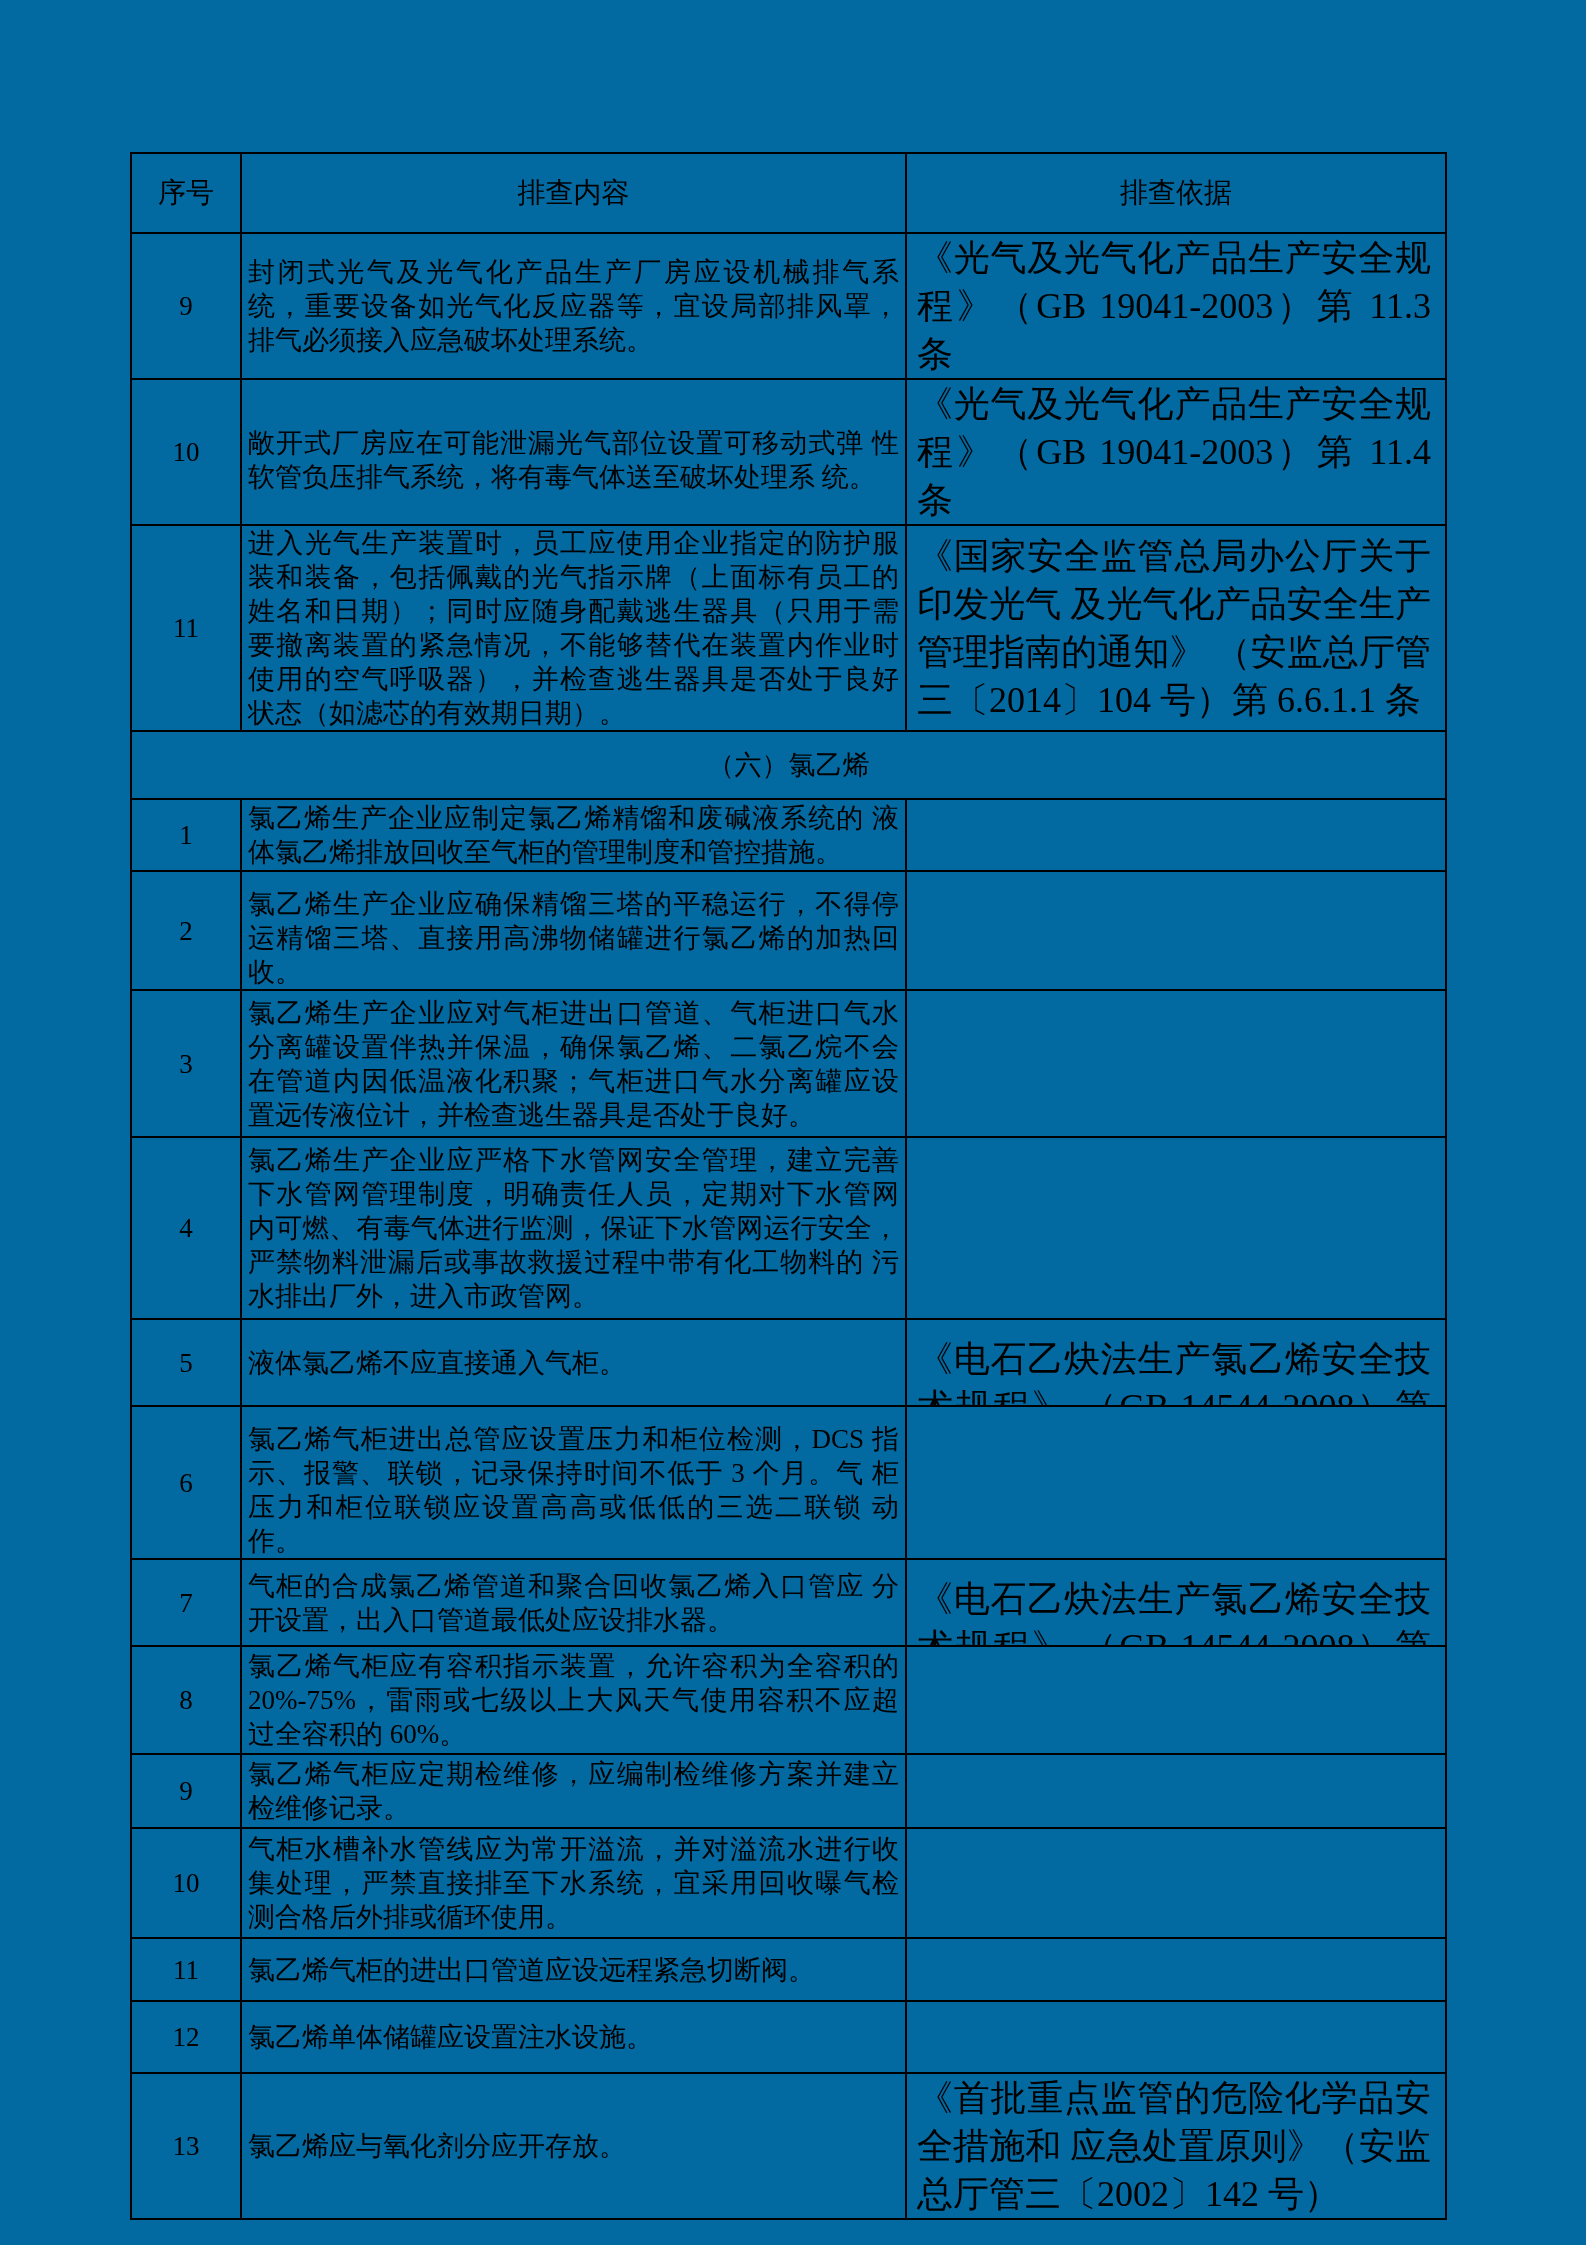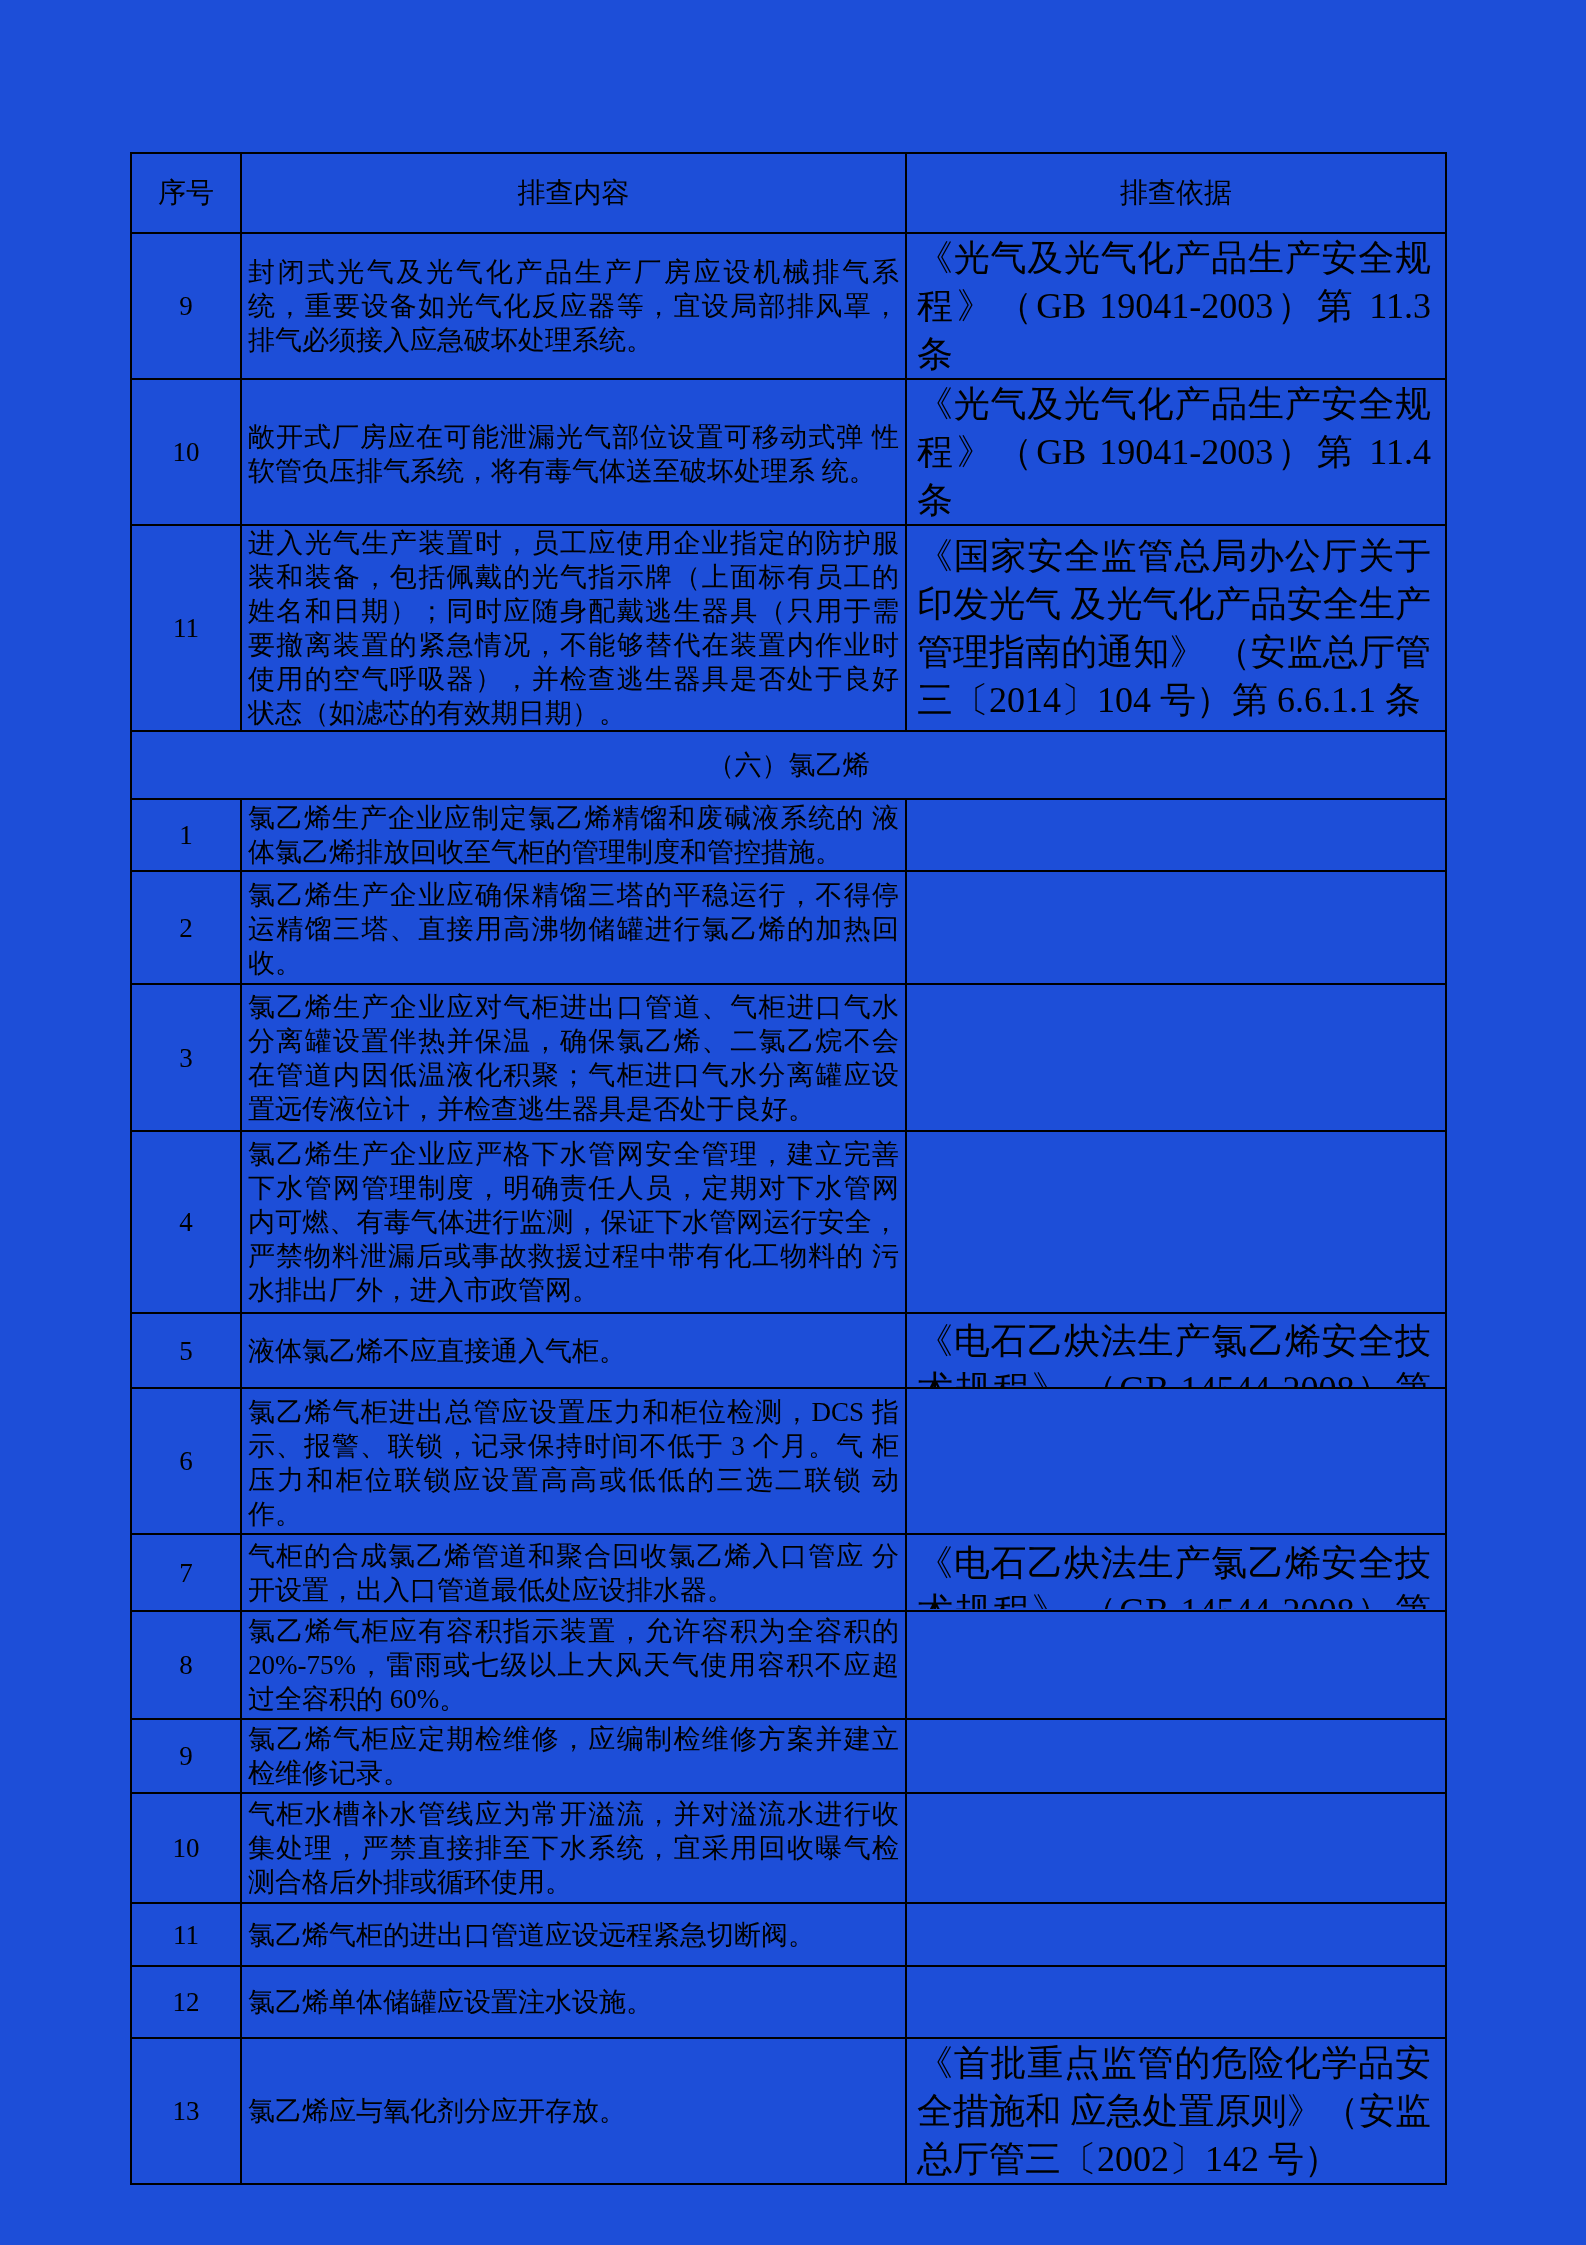--- a/index.html
+++ b/index.html
@@ -4,21 +4,21 @@
 <style>
   html, body {
     margin: 0;
     padding: 0;
     background: #ffffff;
   }
   .page {
     position: relative;
     width: 1586px;
     height: 2245px;
-    background: #1d4ed8;
+    background: #0369a1;
     font-family: "Liberation Serif", "DejaVu Serif", serif;
     color: #000000;
   }
   table.checklist {
     position: absolute;
     left: 130px;
     top: 152px;
     width: 1315px;
     border-collapse: collapse;
     table-layout: fixed;
@@ -45,21 +45,21 @@
     text-align: justify;
   }
   td.basis {
     font-size: 36px;
     line-height: 48px;
     padding: 0 14px 0 10px;
     text-align: justify;
   }
   td.vtop {
     vertical-align: top;
-    padding-top: 3px;
+    padding-top: 15px;
   }
   .clip {
     height: 70px;
     overflow: hidden;
   }
   td.section-cell {
     text-align: center;
     font-size: 27px;
   }
 </style>

